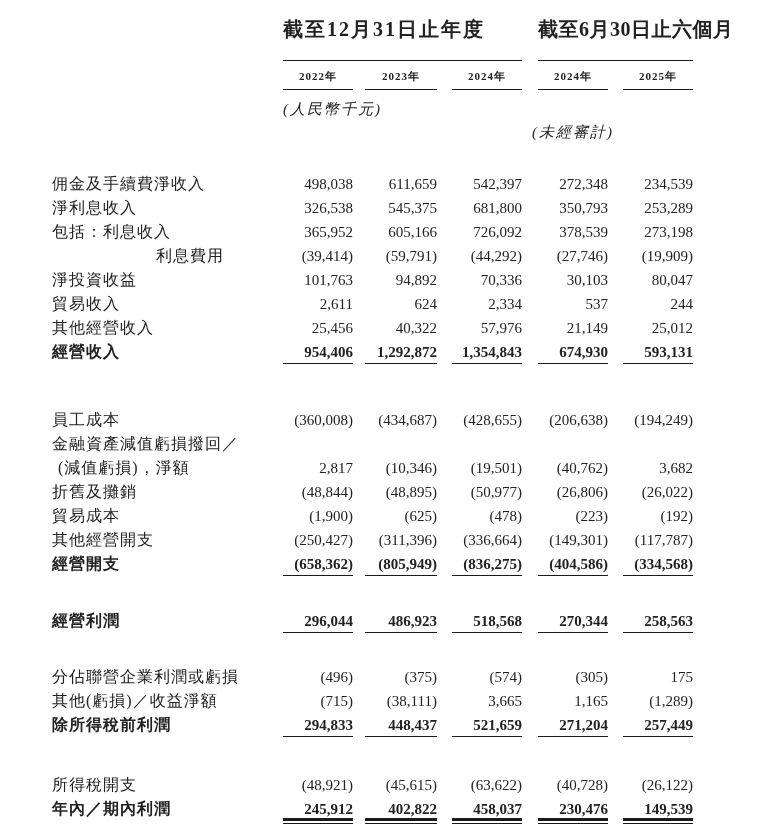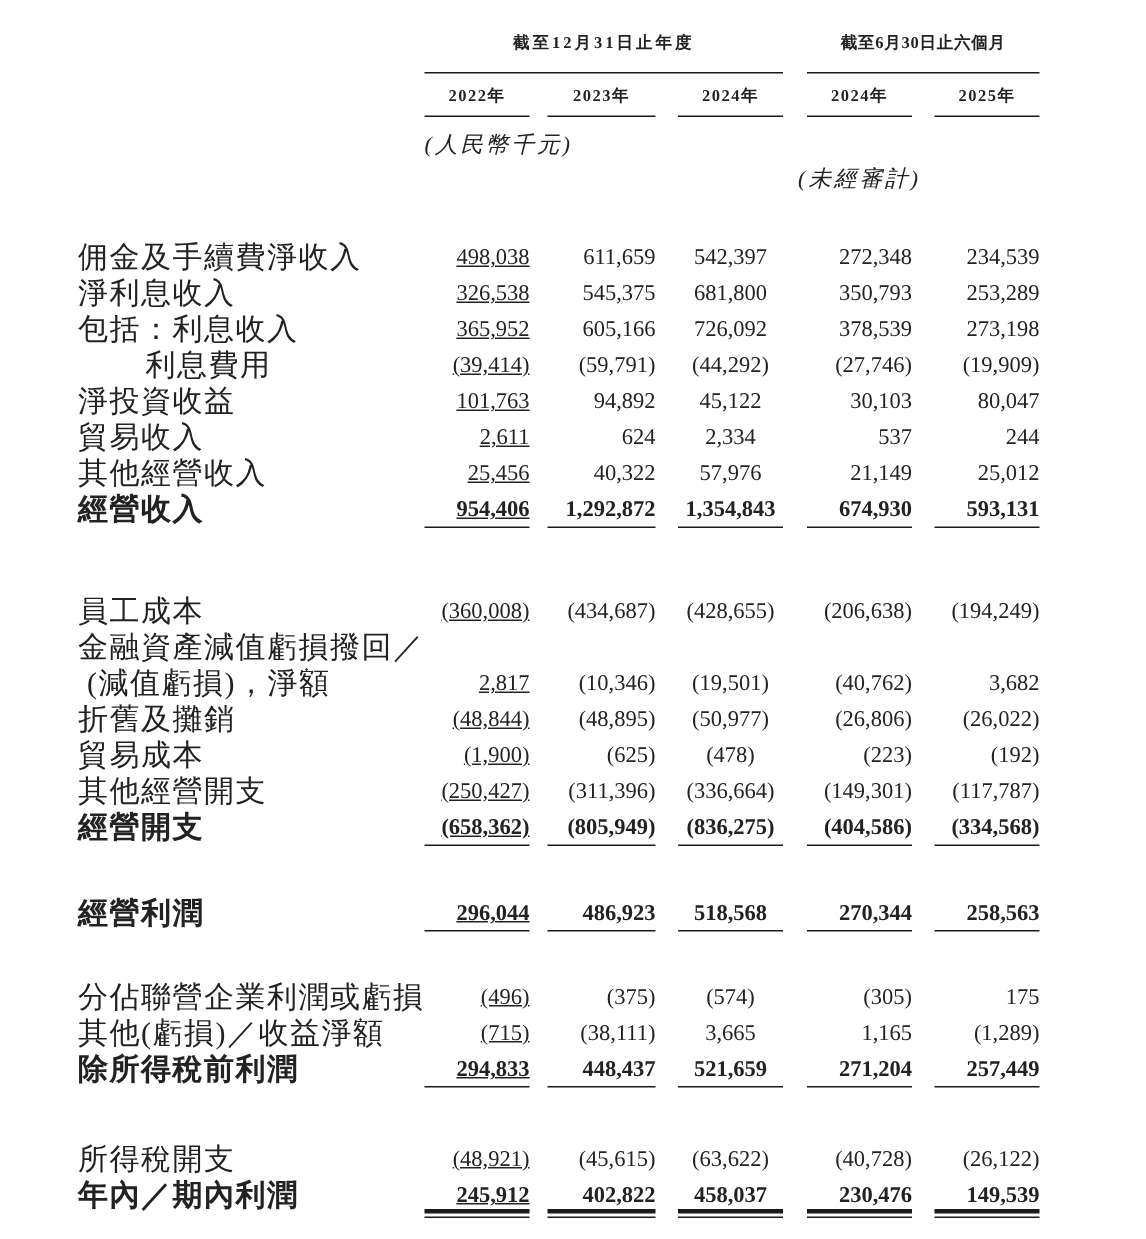--- a/index.html
+++ b/index.html
@@ -10,22 +10,22 @@
     color: #222222;
     font-family: "Liberation Serif", "DejaVu Serif", serif;
     overflow: hidden;
   }
   .page { width: 764px; height: 826px; position: relative; }
 
   
   .head-groups { display: flex; padding-left: 52px; padding-top: 18px; }
   .hg-spacer { width: 231px; }
   .hgroup {
-    font-weight: bold; font-size: 11px; text-align: center;
-    line-height: 22px; padding-bottom: 8px;
+    font-weight: bold; font-size: 20px; 
+    line-height: 22px; padding-bottom: 20px;
     border-bottom: 1.5px solid #1a1a1a; white-space: nowrap;
   }
   .hg1 { width: 239px; letter-spacing: 2px; }
   .hg-gap { width: 16px; }
   .hg2 { width: 155px; letter-spacing: 0.5px; }
 
   .head-years { display: flex; padding-left: 52px; margin-top: 5px; }
   .hy-spacer { width: 231px; }
   .ycell {
     font-weight: bold; font-size: 11px; text-align: center;
@@ -51,29 +51,29 @@
 
   
   .sec-0 { margin-top: 30px; }
   .sec-1 { margin-top: 44px; }
   .sec-2 { margin-top: 33px; }
   .sec-3 { margin-top: 32px; }
   .sec-4 { margin-top: 36px; }
 
   .row { display: flex; height: 24px; line-height: 24px; padding-left: 52px; }
   .label {
-    width: 231px; font-size: 20px; letter-spacing: 1px;
+    width: 231px; font-size: 16px; letter-spacing: 1px;
     white-space: nowrap; line-height: 24px;
   }
   .ind-1 .label { padding-left: 6px; }
-  .ind-2 .label { padding-left: 45px; }
+  .ind-2 .label { padding-left: 45px; text-align: center; }
   .cell { font-size: 15px; text-align: right; line-height: 24px; }
-  .c0 { width: 70px; text-decoration: underline; }
+  .c0 { width: 70px; }
   .c1 { width: 72px; margin-left: 12px; }
-  .c2 { width: 70px; margin-left: 15px; text-align: center; }
+  .c2 { width: 70px; margin-left: 15px; }
   .c3 { width: 70px; margin-left: 16px; }
   .c4 { width: 70px; margin-left: 15px; }
 
   .row.total { font-weight: bold; }
   .row.total .cell { border-bottom: 1.5px solid #1a1a1a; }
 
   .row.grand { font-weight: bold; }
   .row.grand .cell { border-bottom: 3px solid #1a1a1a; position: relative; }
   .row.grand .cell::after {
     content: ""; position: absolute; left: 0; right: 0;
@@ -136,21 +136,21 @@
           <div class="cell c0">(39,414)</div>
           <div class="cell c1">(59,791)</div>
           <div class="cell c2">(44,292)</div>
           <div class="cell c3">(27,746)</div>
           <div class="cell c4">(19,909)</div>
         </div>
         <div class="row normal">
           <div class="label">淨投資收益</div>
           <div class="cell c0">101,763</div>
           <div class="cell c1">94,892</div>
-          <div class="cell c2">45,122</div>
+          <div class="cell c2">70,336</div>
           <div class="cell c3">30,103</div>
           <div class="cell c4">80,047</div>
         </div>
         <div class="row normal">
           <div class="label">貿易收入</div>
           <div class="cell c0">2,611</div>
           <div class="cell c1">624</div>
           <div class="cell c2">2,334</div>
           <div class="cell c3">537</div>
           <div class="cell c4">244</div>

